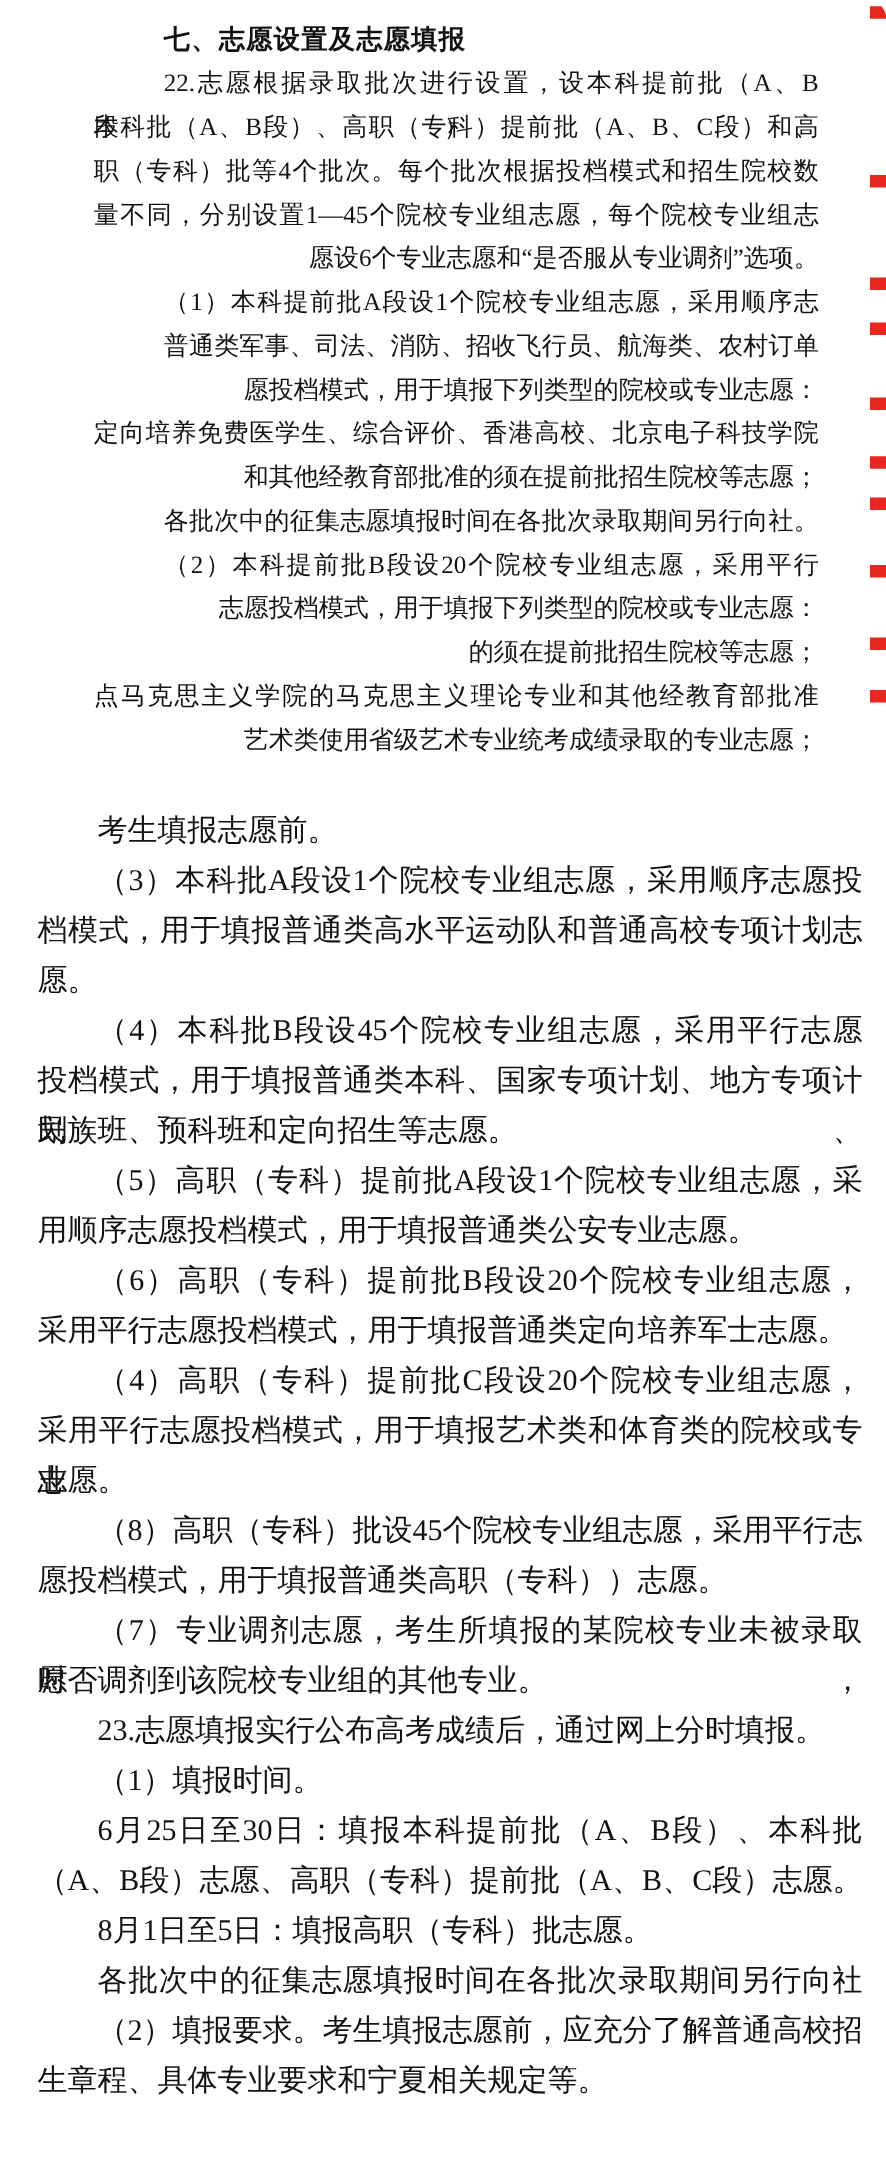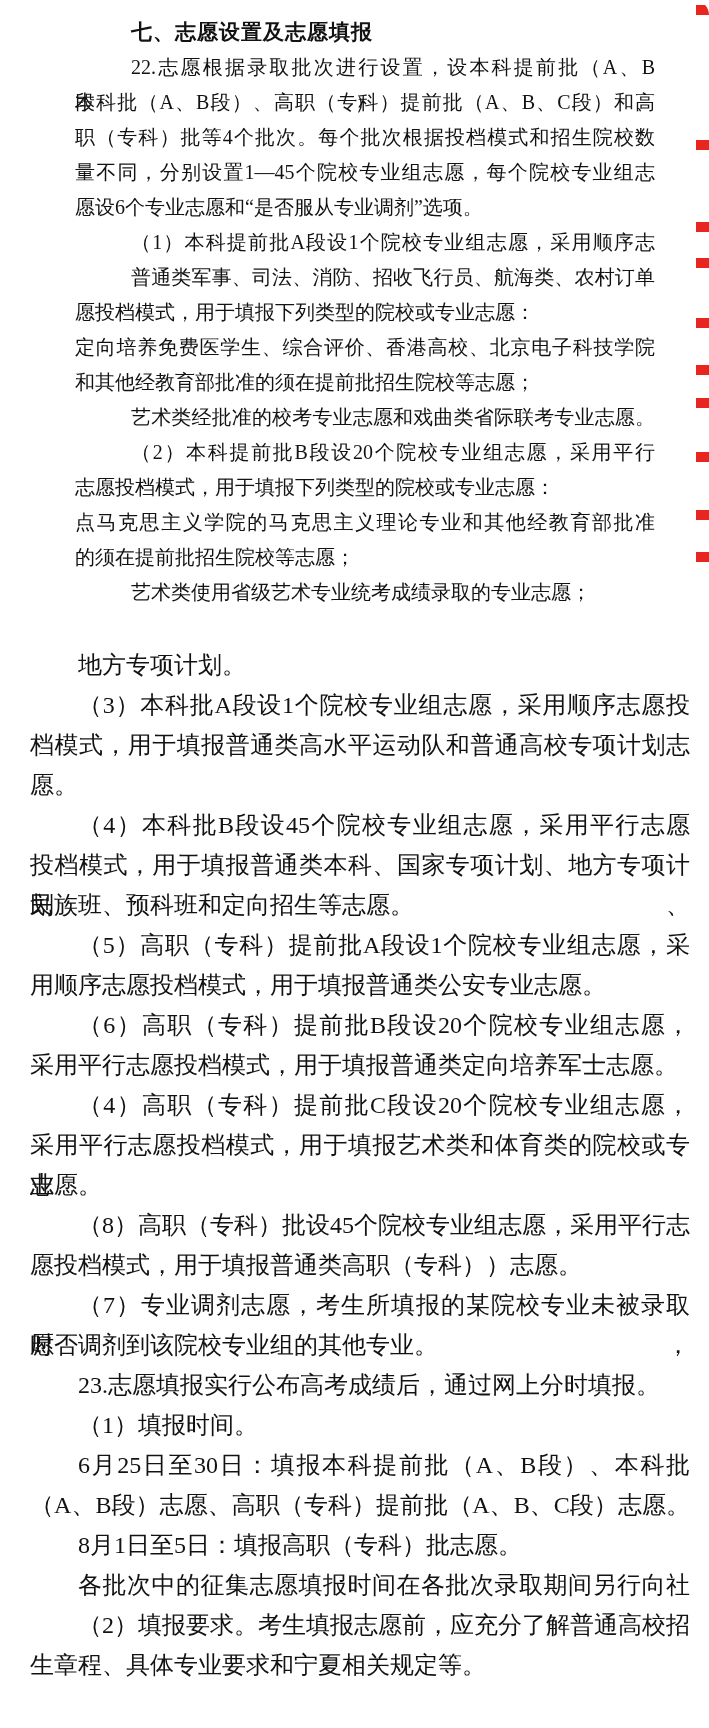--- a/index.html
+++ b/index.html
@@ -18,21 +18,21 @@
     font-size:20px;
   }
   .sec-upper .heading {
     margin:0 0 0 56px;
     height:36px; line-height:36px;
     font-size:21px; font-weight:bold;
     font-family:"Liberation Sans","DejaVu Sans",sans-serif;
     letter-spacing:1px;
     white-space:nowrap;
   }
-  .sec-upper .line { height:35px; line-height:35px; }
+  .sec-upper .line { height:35px; line-height:35px;text-align:right; }
   .sec-upper .ind { text-indent:56px; }
   .sec-lower {
     left:30px; top:645px; width:660px;
     font-size:24px;
   }
   .sec-lower .line { height:40px; line-height:40px; }
   .sec-lower .ind { text-indent:48px; }
   .line { text-align:left; }
   .line.j { text-align:justify; text-align-last:justify; }
   .redmark {
@@ -50,32 +50,32 @@
         <div class="line ind j">22.志愿根据录取批次进行设置，设本科提前批（A、B段）、</div>
         <div class="line j">本科批（A、B段）、高职（专科）提前批（A、B、C段）和高</div>
         <div class="line j">职（专科）批等4个批次。每个批次根据投档模式和招生院校数</div>
         <div class="line j">量不同，分别设置1—45个院校专业组志愿，每个院校专业组志</div>
         <div class="line">愿设6个专业志愿和“是否服从专业调剂”选项。</div>
         <div class="line ind j">（1）本科提前批A段设1个院校专业组志愿，采用顺序志</div>
         <div class="line ind j">普通类军事、司法、消防、招收飞行员、航海类、农村订单</div>
         <div class="line">愿投档模式，用于填报下列类型的院校或专业志愿：</div>
         <div class="line j">定向培养免费医学生、综合评价、香港高校、北京电子科技学院</div>
         <div class="line">和其他经教育部批准的须在提前批招生院校等志愿；</div>
-        <div class="line ind j">艺术类经批准的校考专业志愿和戏曲类省际联考专业志愿。</div>
+        <div class="line ind j">各批次中的征集志愿填报时间在各批次录取期间另行向社。</div>
         <div class="line ind j">（2）本科提前批B段设20个院校专业组志愿，采用平行</div>
         <div class="line">志愿投档模式，用于填报下列类型的院校或专业志愿：</div>
+        <div class="line">的须在提前批招生院校等志愿；</div>
         <div class="line j">点马克思主义学院的马克思主义理论专业和其他经教育部批准</div>
-        <div class="line">的须在提前批招生院校等志愿；</div>
         <div class="line ind">艺术类使用省级艺术专业统考成绩录取的专业志愿；</div>
       </div>
   </div>
 
   <div class="sec sec-lower">
     <div>
-        <div class="line ind">地方专项计划。</div>
+        <div class="line ind">考生填报志愿前。</div>
         <div class="line ind j">（3）本科批A段设1个院校专业组志愿，采用顺序志愿投</div>
         <div class="line j">档模式，用于填报普通类高水平运动队和普通高校专项计划志</div>
         <div class="line">愿。</div>
         <div class="line ind j">（4）本科批B段设45个院校专业组志愿，采用平行志愿</div>
         <div class="line j">投档模式，用于填报普通类本科、国家专项计划、地方专项计划、</div>
         <div class="line">民族班、预科班和定向招生等志愿。</div>
         <div class="line ind j">（5）高职（专科）提前批A段设1个院校专业组志愿，采</div>
         <div class="line">用顺序志愿投档模式，用于填报普通类公安专业志愿。</div>
         <div class="line ind j">（6）高职（专科）提前批B段设20个院校专业组志愿，</div>
         <div class="line">采用平行志愿投档模式，用于填报普通类定向培养军士志愿。</div>

